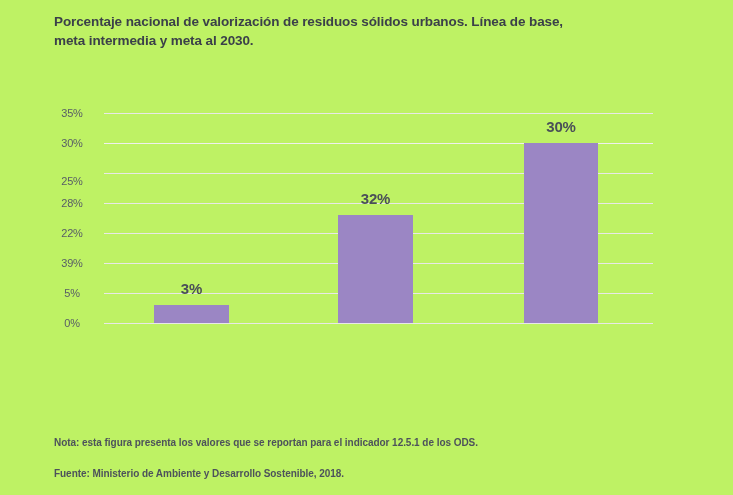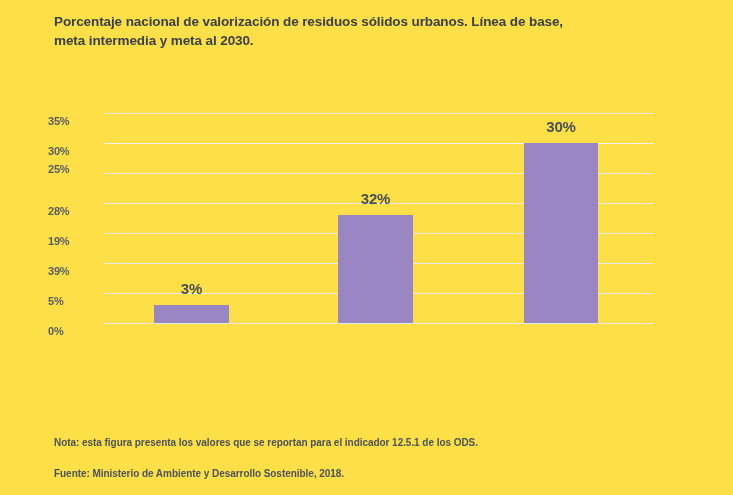--- a/index.html
+++ b/index.html
@@ -12,21 +12,21 @@
     height: 495px;
     position: relative;
     overflow: hidden;
     font-family: "Liberation Sans", sans-serif;
     -webkit-font-smoothing: antialiased;
   }
 
   #figure {
     position: absolute;
     inset: 0;
-    background: #fde047;
+    background: #bef264;
     padding-left: 23px;
   }
 
   
   #title {
     position: absolute;
     left: 54px;
     top: 12px;
     width: 640px;
     color: #3b4049;
@@ -53,27 +53,26 @@
     width: 100%;
     height: 1px;
     background: #e8e8e8;
   }
   .gridline.strong { background: #efefef; }
 
   
   .ytick {
     position: absolute;
     right: 741px;          
-    text-align: left;
+    text-align: center;
     color: #585d66;
     font-size: 11px;
-    font-weight: 700;
+    font-weight: 400;
     letter-spacing: -0.2px;
     white-space: pre;
-    margin-top: 8px;
   }
   #yaxis {
     position: absolute;
     left: 48px;
     top: 113px;
     width: 48px;
     height: 210px;
   }
   #yaxis .ytick {
     right: 0;
@@ -140,23 +139,23 @@
 <div id="figure">
 
   <div id="title">
     <span class="tline">Porcentaje nacional de valorización de residuos sólidos urbanos. Línea de base,</span>
     <span class="tline">meta intermedia y meta al 2030.</span>
   </div>
 
   <div id="yaxis">
       <div class="ytick" style="top: 0px;">35%</div>
       <div class="ytick" style="top: 30px;">30%</div>
-      <div class="ytick" style="top: 48px;">25%</div>
+      <div class="ytick" style="top: 68px;">25%</div>
       <div class="ytick" style="top: 90px;">28%</div>
-      <div class="ytick" style="top: 120px;">19%</div>
+      <div class="ytick" style="top: 120px;">22%</div>
       <div class="ytick" style="top: 150px;">39%</div>
       <div class="ytick" style="top: 180px;">5%</div>
       <div class="ytick" style="top: 210px;">0%</div>
     </div>
 
   <div id="plot">
       <div class="gridline" style="top: 0px;"></div>
       <div class="gridline strong" style="top: 30px;"></div>
       <div class="gridline" style="top: 60px;"></div>
       <div class="gridline" style="top: 90px;"></div>

